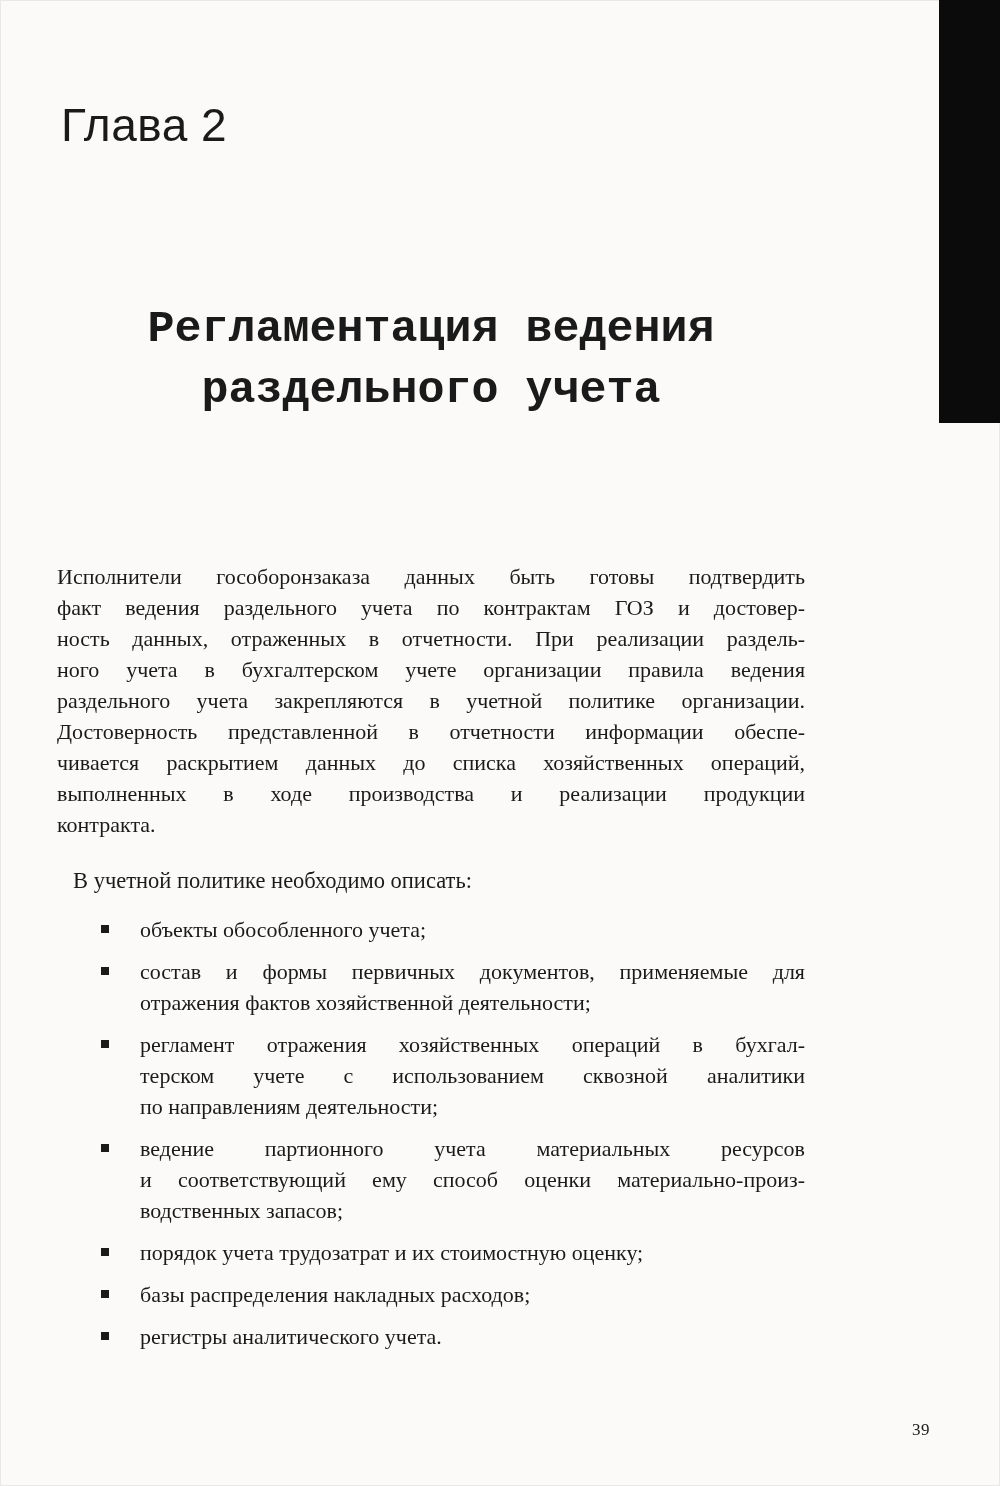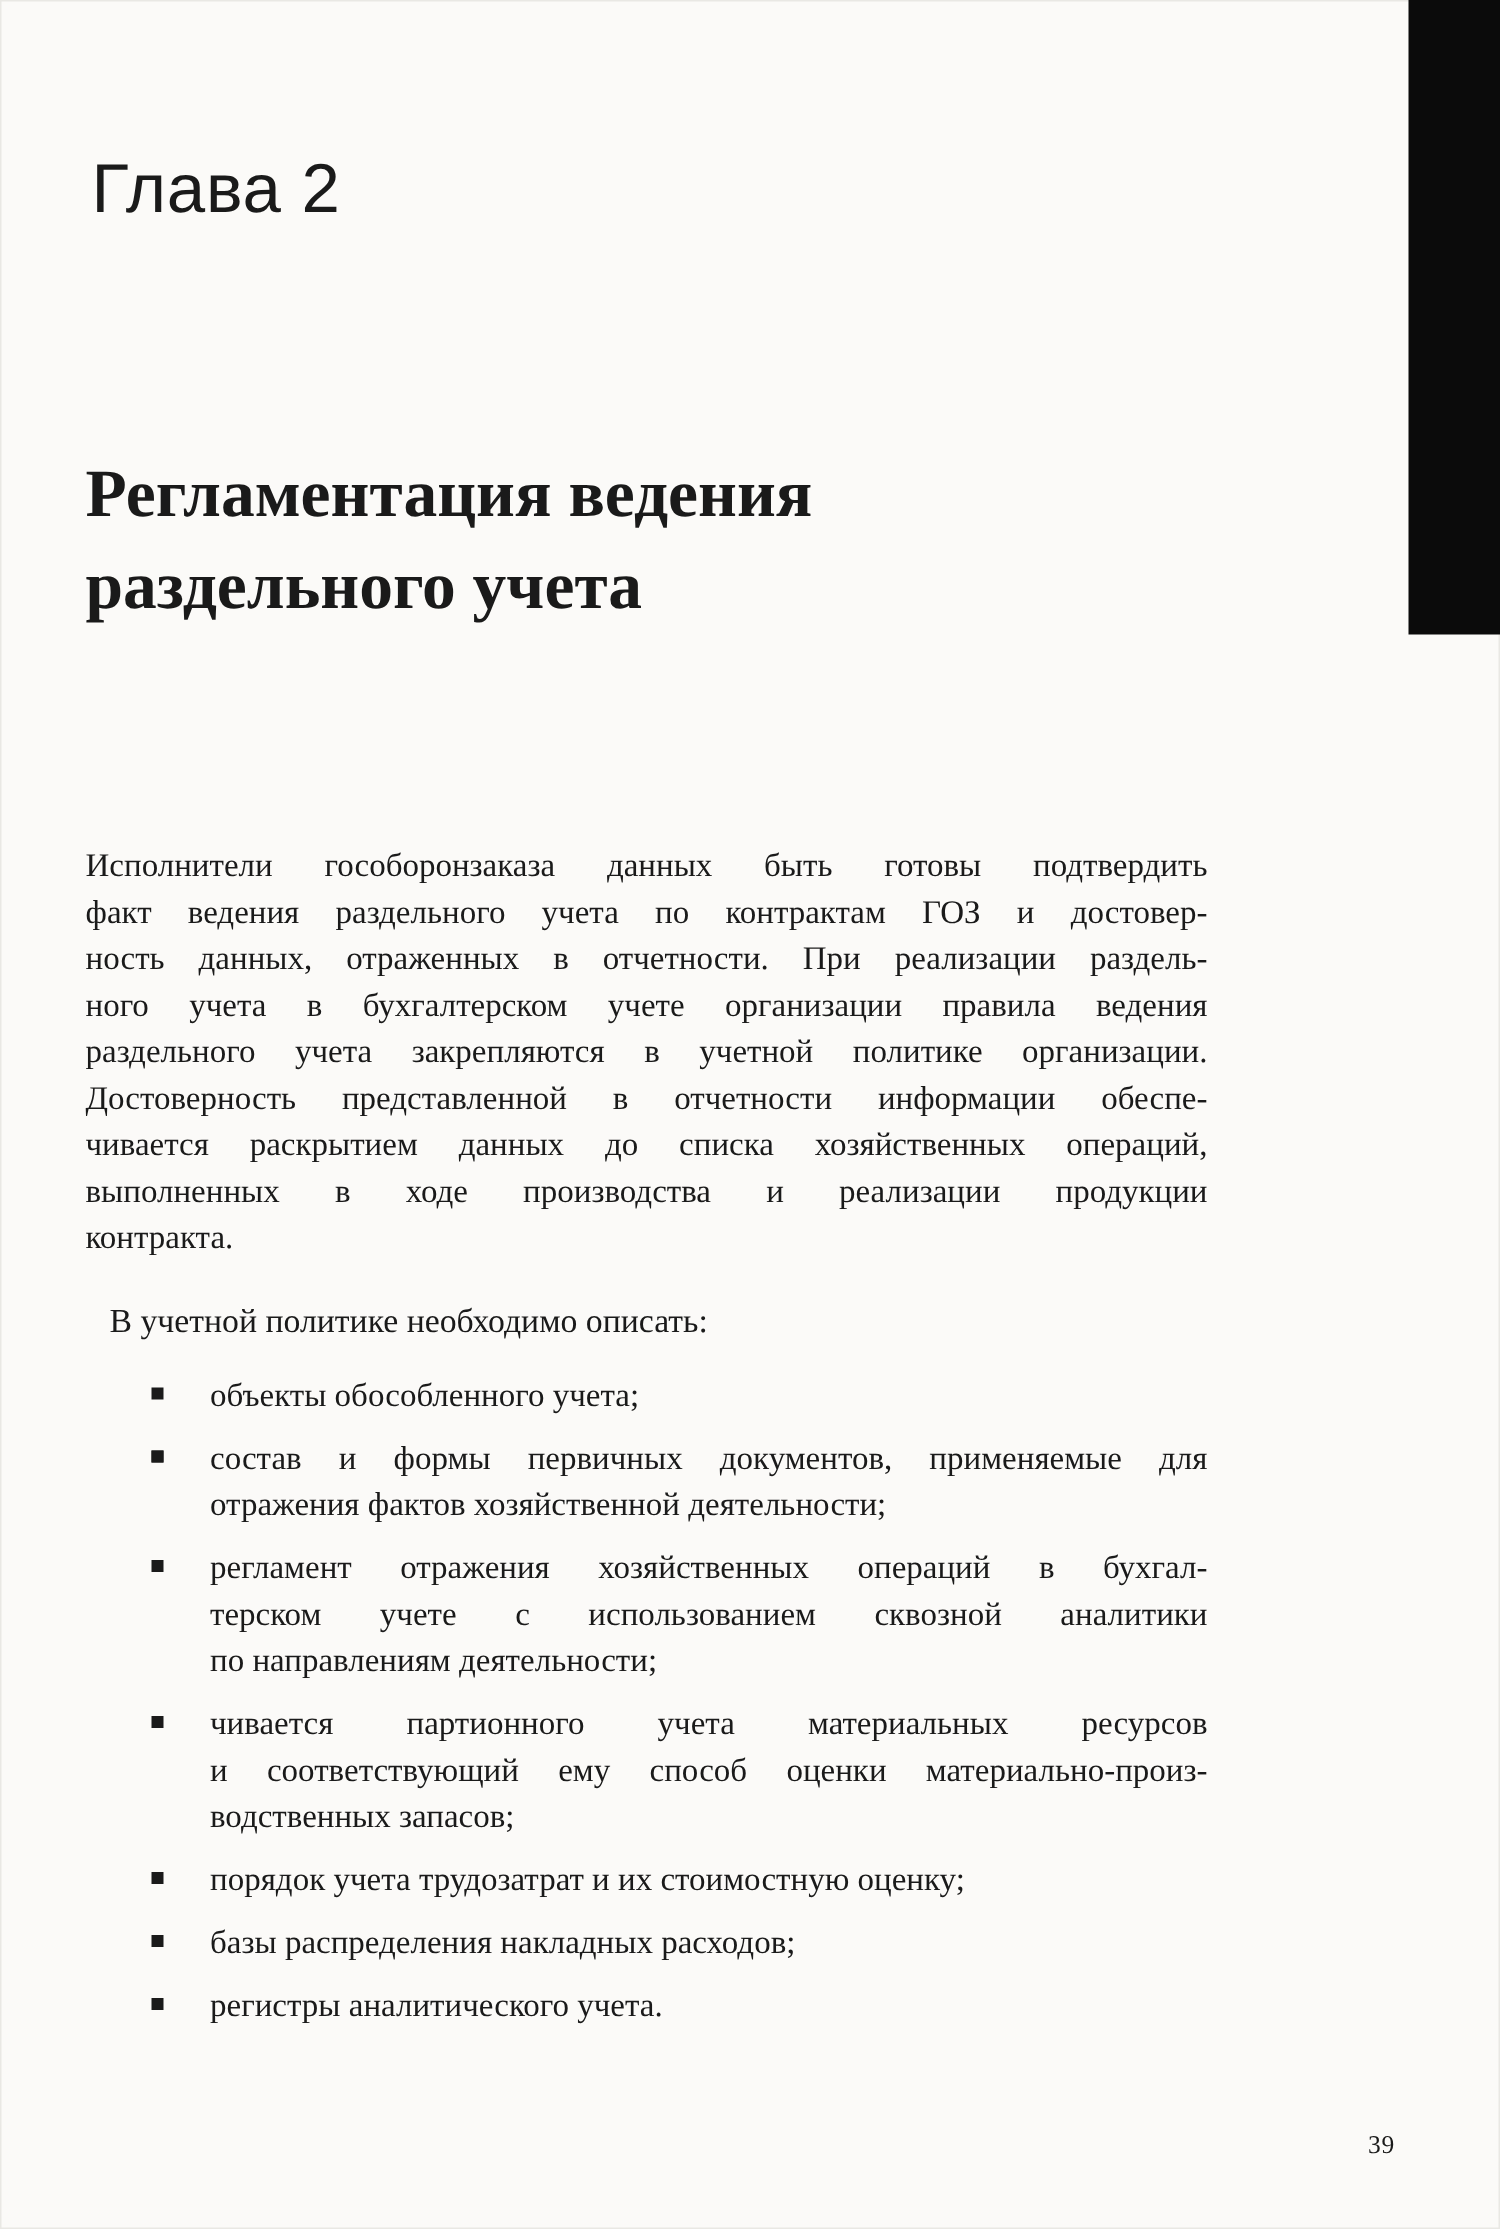--- a/index.html
+++ b/index.html
@@ -39,25 +39,25 @@
     letter-spacing: 0.5px;
     color: var(--text, #1a1a1a);
   }
   
   .title {
     position: absolute;
     top: 299px;
     right: 195px;
     left: 57px;
     margin: 0;
-    font-family: Liberation Serif, serif;
+    font-family: Liberation Mono, monospace;
     font-weight: 700;
     font-size: 45px;
     line-height: 61px;
-    text-align: left;
+    text-align: center;
     color: var(--text, #1a1a1a);
   }
   
   .content {
     position: absolute;
     left: 57px;
     top: 561px;
     width: 748px;
     font-size: 22px;
     line-height: 31px;
@@ -146,21 +146,21 @@
           <div class="jline jline-last">отражения фактов хозяйственной деятельности;</div>
         </li>
         <li>
           <span class="marker"></span>
           <div class="jline">регламент отражения хозяйственных операций в бухгал-</div>
           <div class="jline">терском учете с использованием сквозной аналитики</div>
           <div class="jline jline-last">по направлениям деятельности;</div>
         </li>
         <li>
           <span class="marker"></span>
-          <div class="jline">чивается партионного учета материальных ресурсов</div>
+          <div class="jline">ведение партионного учета материальных ресурсов</div>
           <div class="jline">и соответствующий ему способ оценки материально-произ-</div>
           <div class="jline jline-last">водственных запасов;</div>
         </li>
         <li>
           <span class="marker"></span>
           <div class="jline jline-last">порядок учета трудозатрат и их стоимостную оценку;</div>
         </li>
         <li>
           <span class="marker"></span>
           <div class="jline jline-last">базы распределения накладных расходов;</div>

